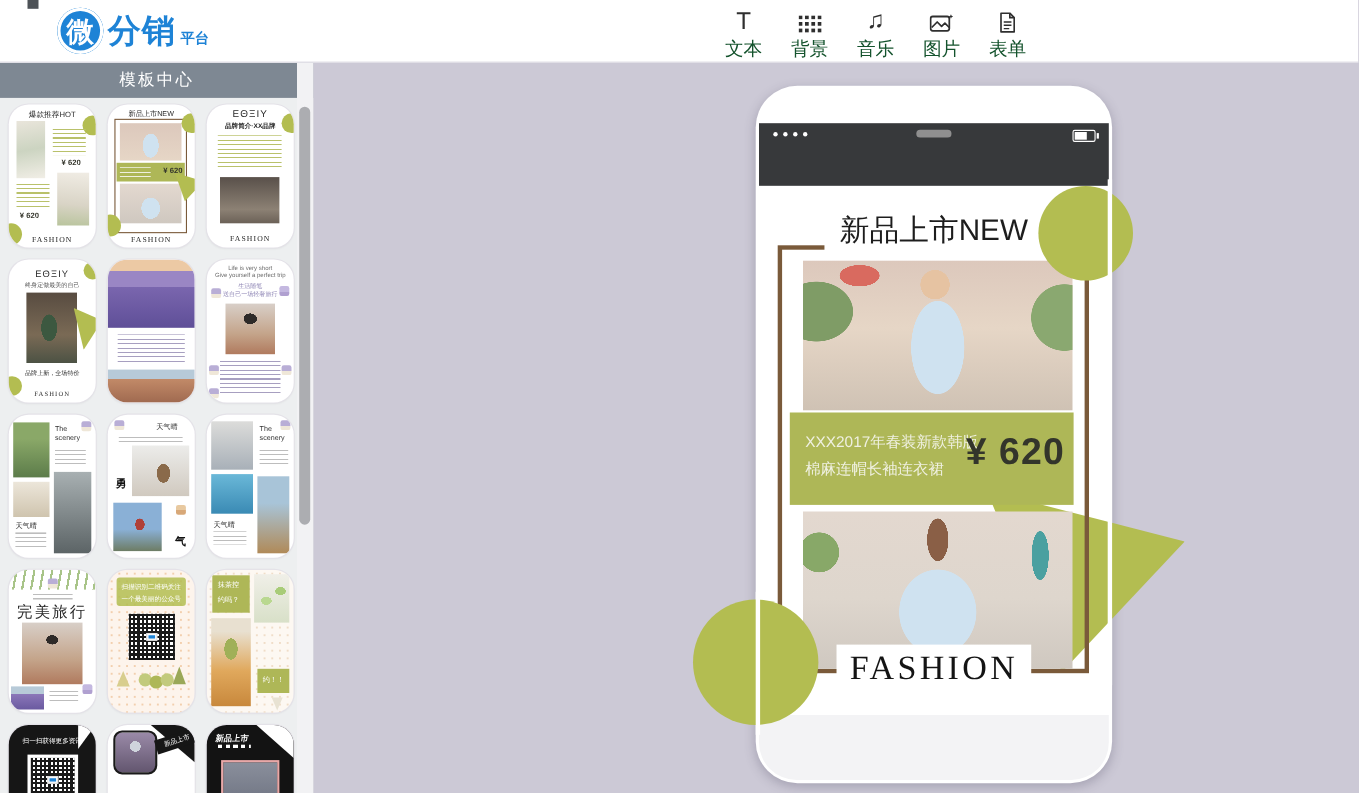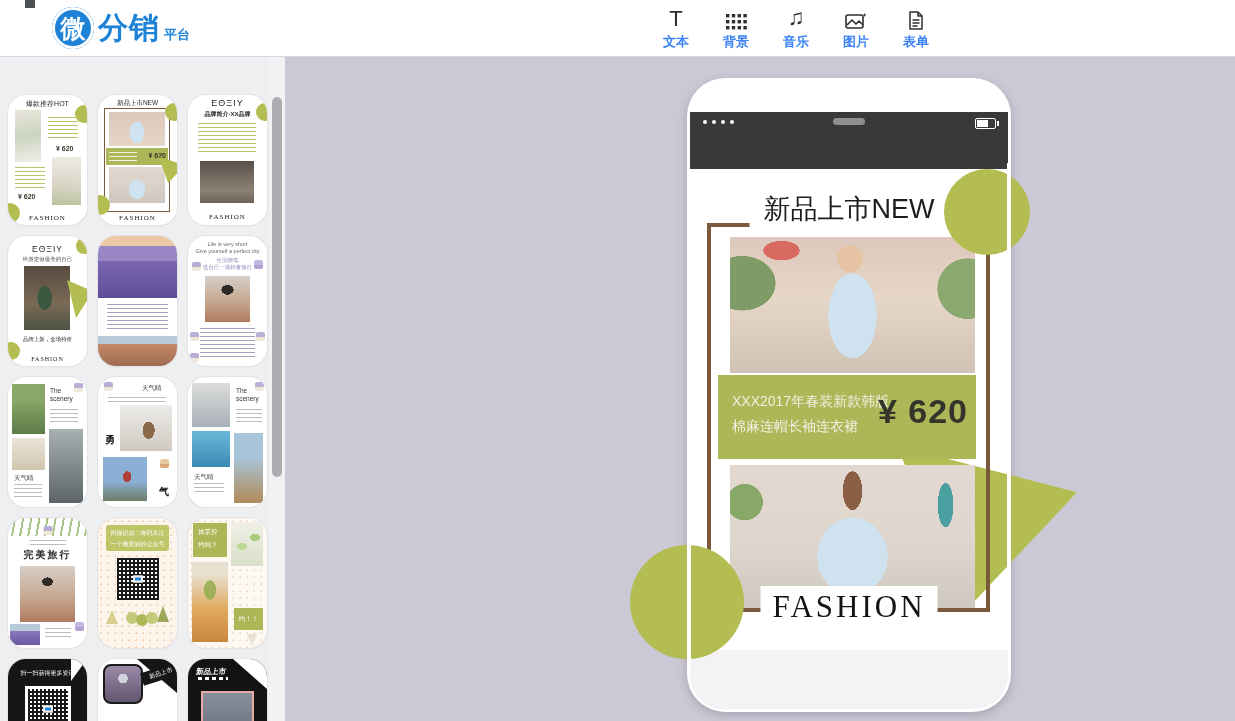--- a/index.html
+++ b/index.html
@@ -16,21 +16,21 @@
   .top-artifact{position:absolute;left:25px;top:0;width:10px;height:8px;background:#4d5257;}
   .logo{position:absolute;left:52px;top:7px;display:flex;align-items:center;cursor:pointer;}
   .logo-badge{width:42px;height:42px;border-radius:50%;background:var(--blue);color:#fff;
     font-size:25px;font-weight:bold;display:flex;align-items:center;justify-content:center;
     box-shadow:inset 0 0 0 3px #fff,inset 0 0 0 5px var(--blue);}
   .logo-name{font-size:30px;font-weight:bold;color:var(--blue);margin-left:4px;letter-spacing:1px;}
   .logo-suffix{font-size:13px;font-weight:bold;color:var(--blue);margin:14px 0 0 4px;}
   .toolbar{position:absolute;left:650px;top:4px;display:flex;}
   .tb-item{width:52px;margin-right:8px;text-align:center;cursor:pointer;}
   .tb-icon{height:26px;display:flex;align-items:flex-end;justify-content:center;color:#2f2f2f;}
-  .tb-label{font-size:13px;color:#3b82f6;margin-top:3px;font-weight:bold;}
+  .tb-label{font-size:17px;color:#14532d;margin-top:3px;}
   .tb-t{font-size:22px;line-height:22px;color:#2f2f2f;font-weight:500;}
   .tb-note{font-size:22px;line-height:24px;}
 
   
   .sidebar{position:absolute;left:0;top:57px;width:285px;height:664px;background:#edeff0;overflow:hidden;}
   .sidebar-header{position:absolute;left:0;top:0;width:285px;height:32px;background:#7e8893;
     color:#fff;font-size:15px;text-align:center;line-height:31px;letter-spacing:2px;}
   .tpl-grid{position:absolute;left:8px;top:38px;width:259px;display:grid;
     grid-template-columns:repeat(3,79px);grid-auto-rows:130px;gap:11px;}
   .t-card{position:relative;background:#fff;border-radius:18px;overflow:hidden;cursor:pointer;
@@ -169,20 +169,21 @@
           <path d="M10 1 v4 h4"></path>
           <path d="M4.5 9 h7 M4.5 12 h7 M4.5 15 h5" stroke-width="1.3"></path>
         </svg>
       </div>
       <div class="tb-label">表单</div>
     </div>
   </div>
 </div>
 
 <div class="sidebar">
+  <div class="sidebar-header">模板中心</div>
 
   <div class="tpl-grid">
 
     <div class="t-card">
       <div class="mtitle" style="top:4px;">爆款推荐HOT</div>
       <div class="mphoto" style="left:7px;top:15px;width:26px;height:52px;background:linear-gradient(170deg,#e9e5db,#ccd4c1 50%,#f1eee6);"></div>
       <div class="mdot" style="right:-6px;top:10px;width:18px;height:18px;"></div>
       <div class="mlines olv" style="left:40px;top:22px;width:30px;height:24px;"></div>
       <div class="mprice" style="left:48px;top:50px;">¥ 620</div>
       <div class="mphoto" style="left:44px;top:62px;width:29px;height:48px;background:linear-gradient(185deg,#f0ece4,#d9d4c6 60%,#b9c49d);"></div>
@@ -277,21 +278,21 @@
       <div class="mphoto" style="left:4px;top:54px;width:38px;height:36px;background:linear-gradient(180deg,#6ab8d8,#3a8ab4);"></div>
       <div class="mphoto" style="left:46px;top:56px;width:29px;height:70px;background:linear-gradient(180deg,#a8c4d8 35%,#b08a58);"></div>
       <div class="mtiny" style="left:6px;top:96px;font-size:6.5px;color:#333;">天气晴</div>
       <div class="mlines" style="left:6px;top:106px;width:30px;height:12px;"></div>
     </div>
 
     <div class="t-card">
       <div style="position:absolute;left:0;top:0;width:79px;height:18px;background:repeating-linear-gradient(100deg,transparent 0 6px,#a8c488 6px 8px);"></div>
       <div class="lav" style="left:50%;transform:translateX(-50%);top:8px;"></div>
       <div class="mlines" style="left:22px;top:22px;width:36px;height:5px;"></div>
-      <div class="mtitle" style="top:30px;font-size:10px;font-weight:bold;letter-spacing:2px;">完美旅行</div>
+      <div class="mtitle" style="top:30px;font-size:14px;font-weight:normal;letter-spacing:2px;">完美旅行</div>
       <div class="mphoto" style="left:12px;top:48px;width:55px;height:56px;background:radial-gradient(9px 7px at 50% 28%,#2e2a28 0 60%,transparent 61%),linear-gradient(180deg,#d8cfc8,#c4a48a 60%,#b07a5e);"></div>
       <div class="mphoto" style="left:2px;top:106px;width:30px;height:21px;background:linear-gradient(180deg,#b7cad8 0 35%,#8a76b8 35%,#6a5aa0);"></div>
       <div class="mlines" style="left:37px;top:110px;width:26px;height:10px;"></div>
       <div class="lav" style="right:3px;top:104px;background:linear-gradient(180deg,#c4b8e0 60%,#b0a0d0 60%);"></div>
     </div>
 
     <div class="t-card" style="background:#fdf4ec;background-image:radial-gradient(#f2cfae 1px,transparent 1px);background-size:7px 7px;">
       <div style="position:absolute;left:8px;top:7px;width:63px;height:26px;background:rgba(179,189,81,.85);border-radius:3px;text-align:center;color:#fff;">
         <div style="font-size:6px;margin-top:4px;">扫描识别二维码关注</div>
         <div style="font-size:6px;margin-top:2px;">一个最美丽的公众号</div>

